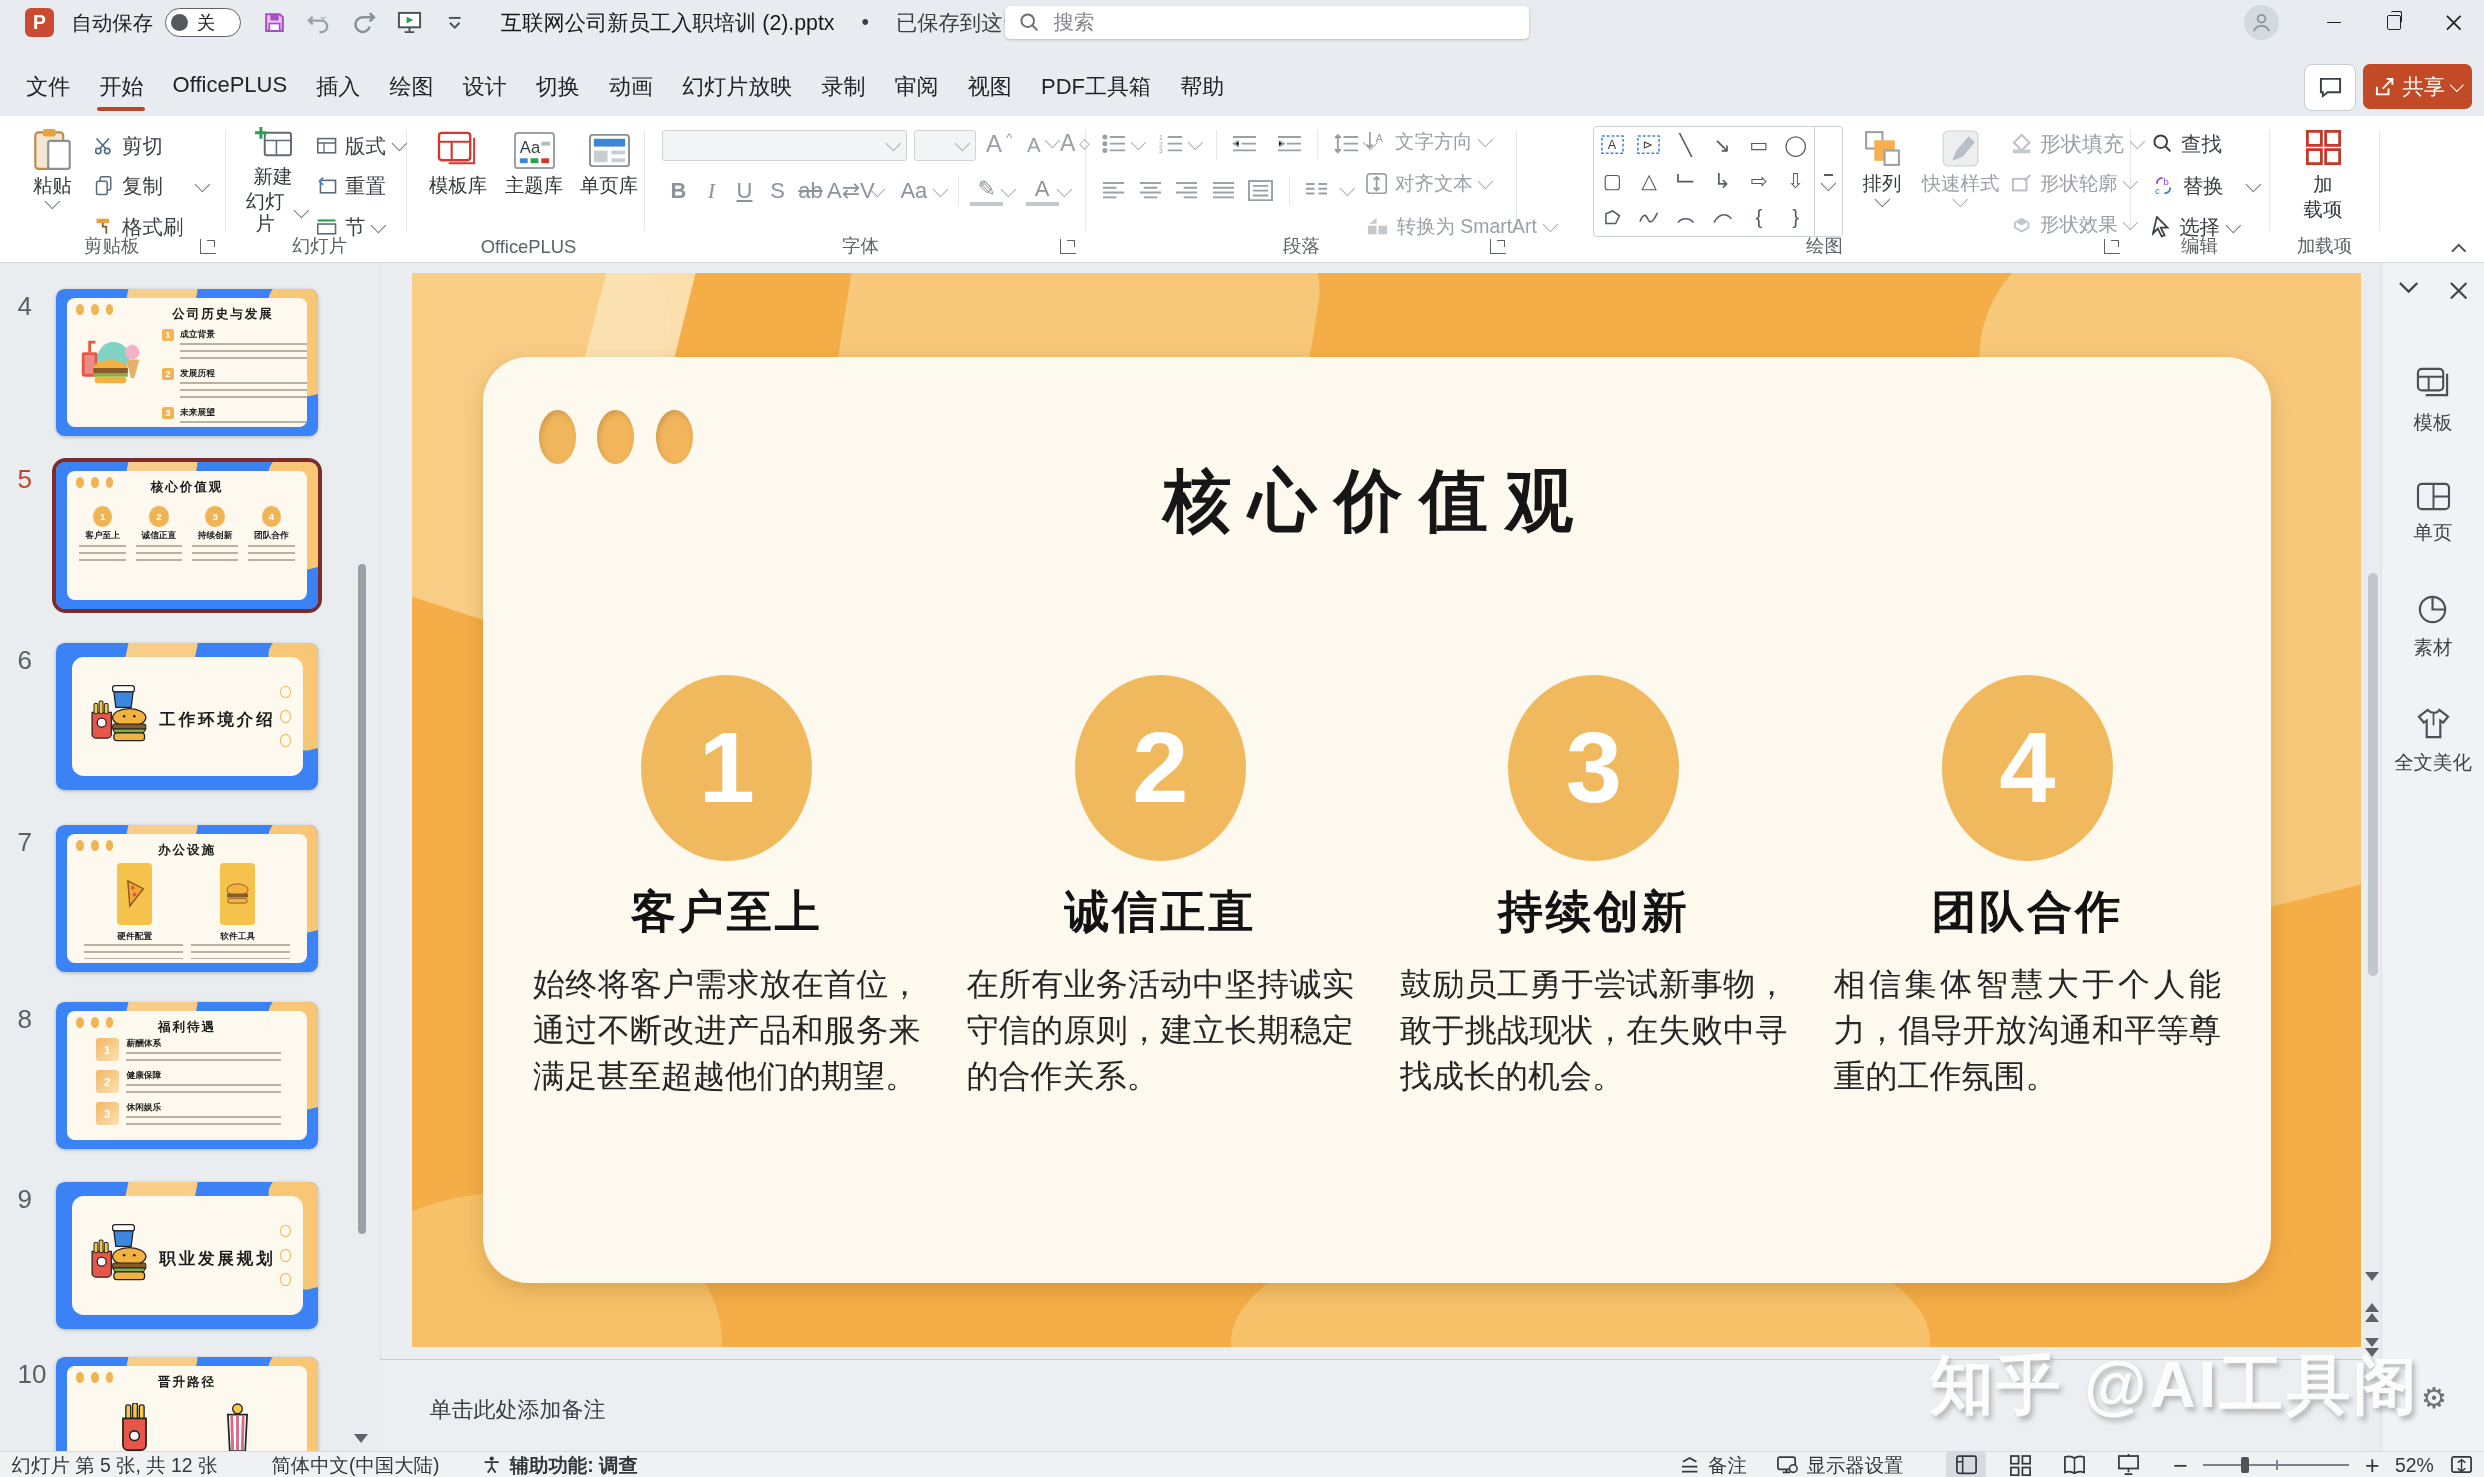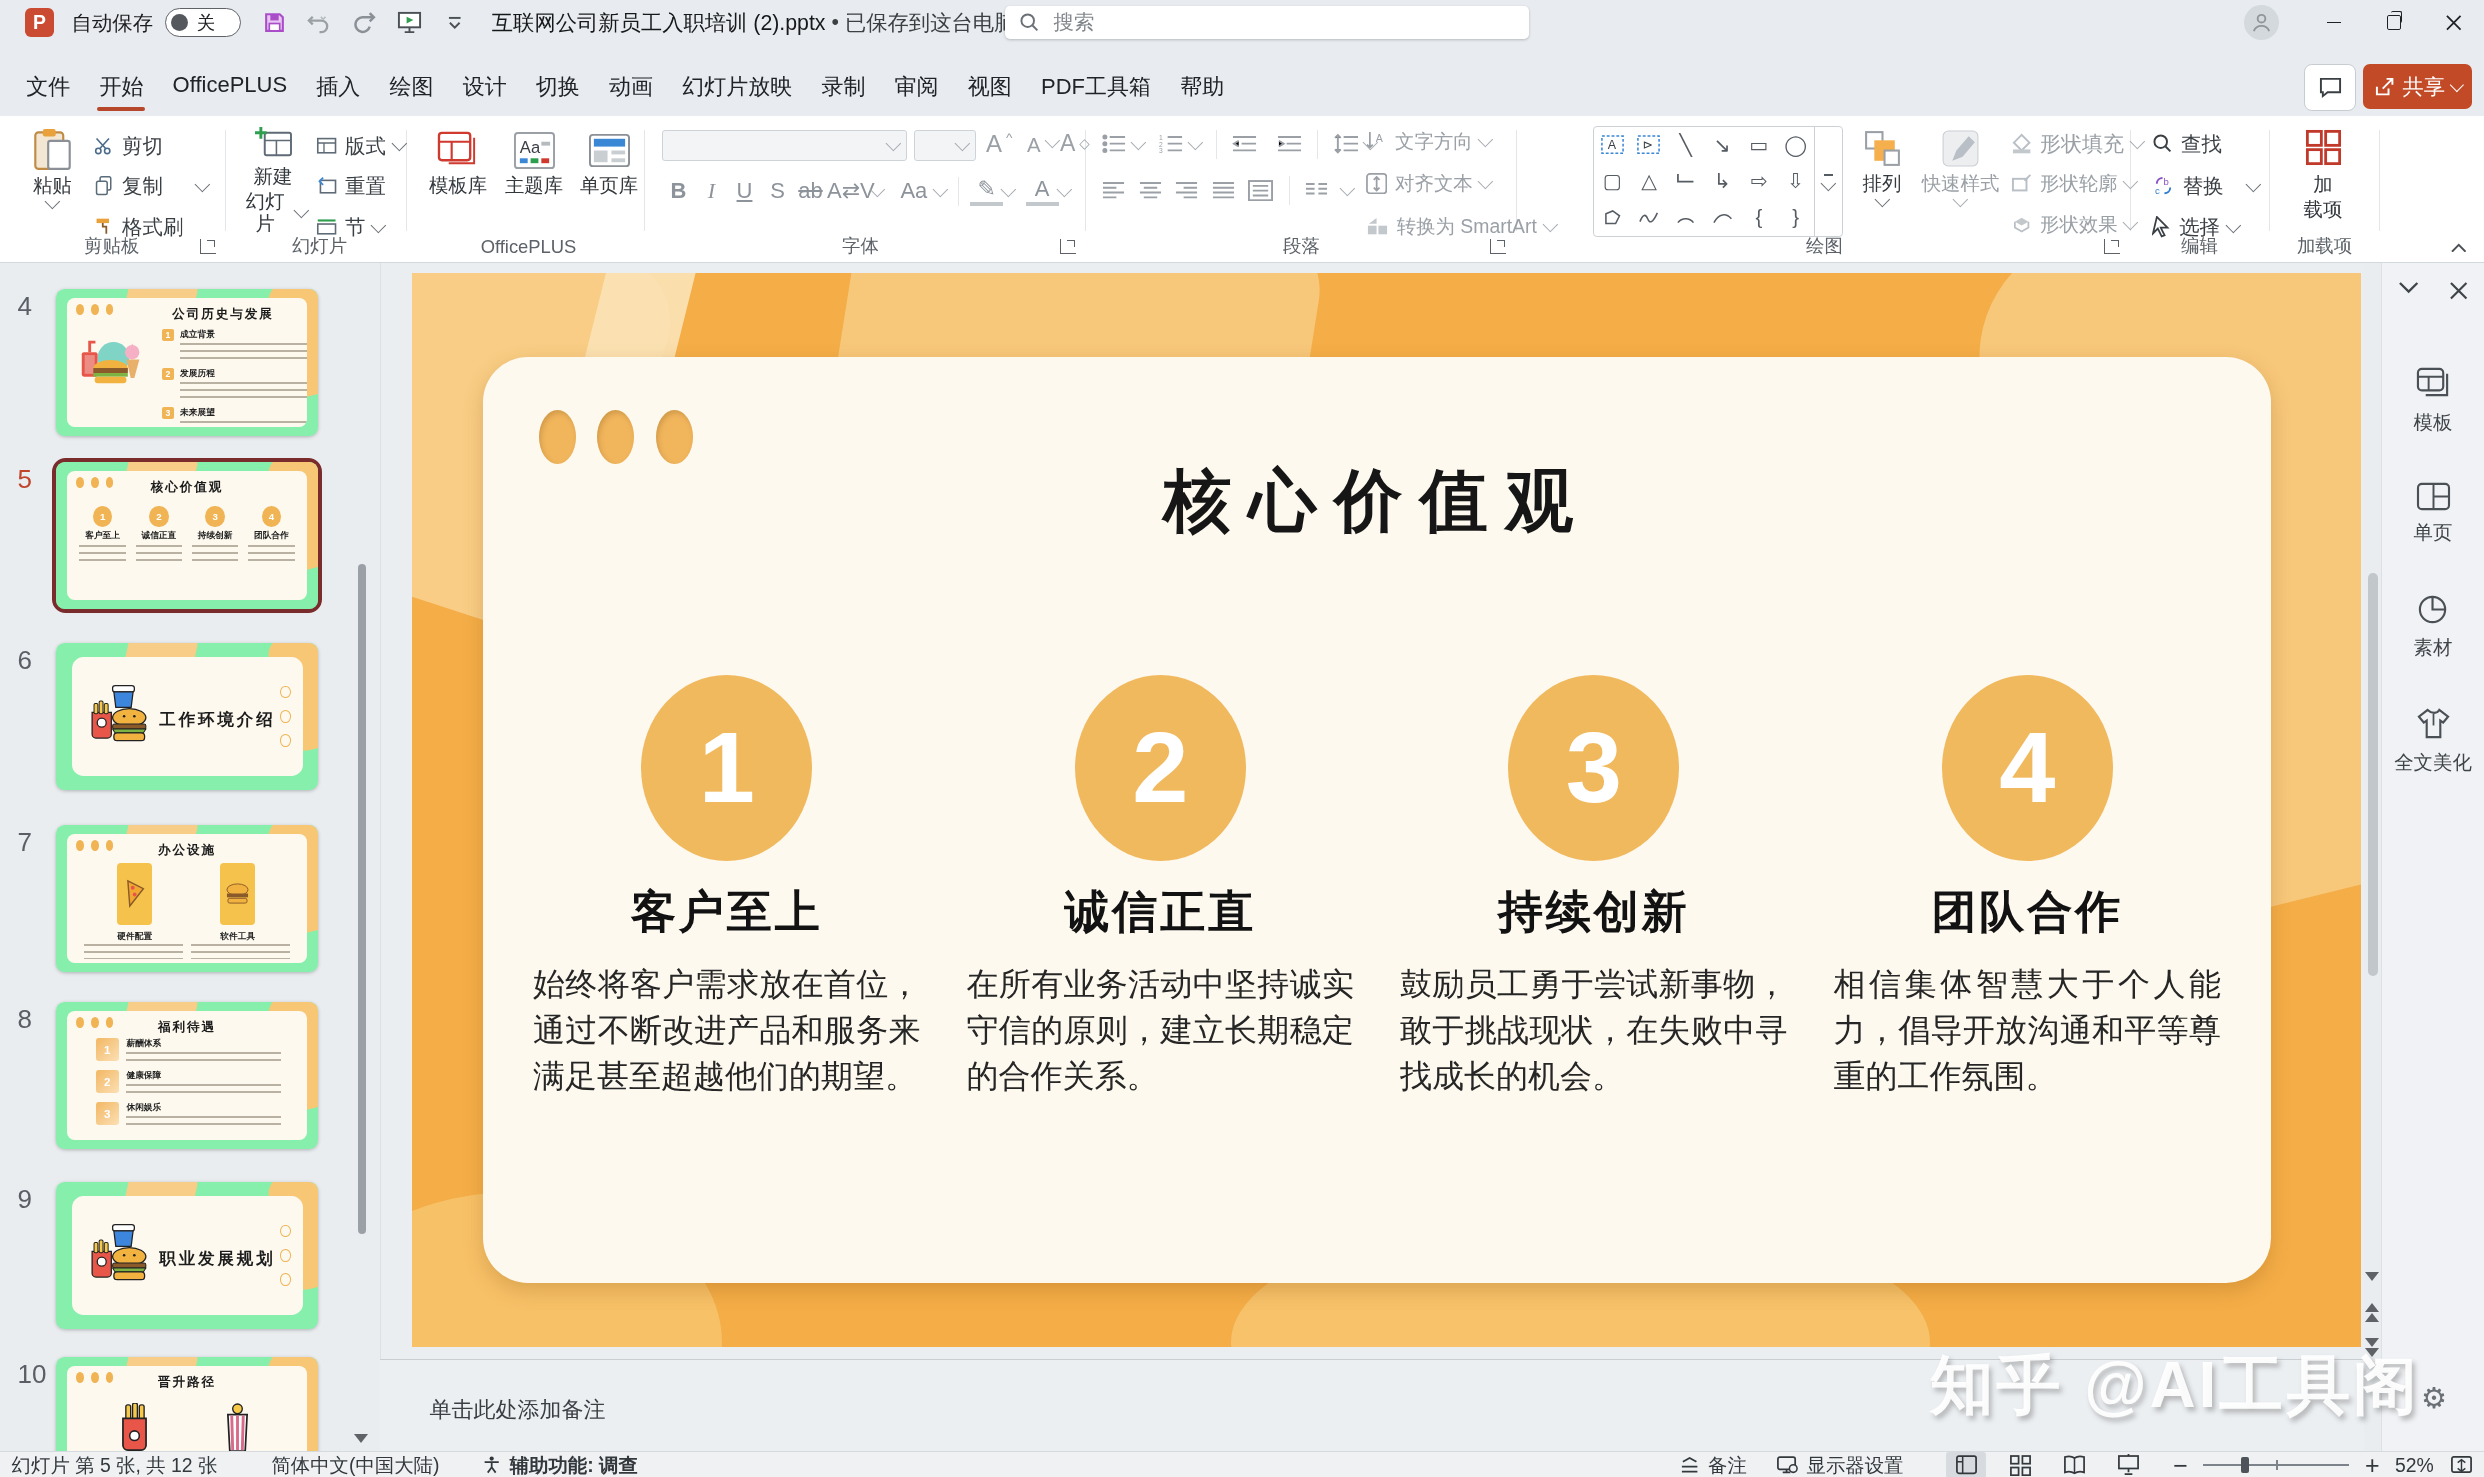--- a/index.html
+++ b/index.html
@@ -8,21 +8,21 @@
   svg{display:block}
   
   .titlebar{position:absolute;top:0;left:0;right:0;height:45px;display:flex;align-items:center;}
   .pp-logo{width:29px;height:29px;margin-left:25px;border-radius:5.8px;background:#cb4b32;color:#fff;font-weight:bold;font-size:19.4px;display:flex;align-items:center;justify-content:center;}
   .autosave{margin-left:17.5px;font-size:20.4px;color:#1d1d1f;}
   .toggle{margin-left:11.6px;width:76px;height:29px;border:1.9px solid #5f6368;border-radius:16.5px;background:#fff;display:flex;align-items:center;padding:0 4.9px;gap:8.7px;box-sizing:border-box;}
   .toggle .knob{width:17.5px;height:17.5px;border-radius:50%;background:#55595e;}
   .toggle .state{font-size:18.4px;color:#202124;}
   .qat{display:flex;align-items:center;margin-left:13.6px;gap:3.9px;}
   .tb-btn{width:41px;height:37px;display:flex;align-items:center;justify-content:center;border-radius:3.9px;}
-  .doc-title{margin-left:17px;font-size:21.3px;color:#17181a;display:flex;align-items:center;gap:6px;white-space:nowrap;}
+  .doc-title{margin-left:26px;font-size:21.3px;color:#17181a;display:flex;align-items:center;gap:27px;white-space:nowrap;}
   .doc-title .dim{color:#3c4043;}
   .chev{width:11.6px;height:11.6px;border-right:1.9px solid #444;border-bottom:1.9px solid #444;transform:rotate(45deg);margin-top:-3.9px;}
   .search{position:absolute;left:1005px;top:5.8px;width:524px;height:33px;background:#fff;border-radius:4.9px;box-shadow:0 1px 2.9px rgba(0,0,0,.22);display:flex;align-items:center;padding-left:13.6px;gap:11.6px;box-sizing:border-box;}
   .search input{border:none;outline:none;font-size:20.4px;color:#333;background:transparent;width:427px;font-family:inherit;}
   .search input::placeholder{color:#82878c;}
   .winctl{position:absolute;right:0;top:0;height:45px;display:flex;align-items:center;}
   .avatar{width:35px;height:35px;border-radius:50%;background:#d4d9dd;display:flex;align-items:center;justify-content:center;margin-right:25px;}
   .wbtn{width:60px;height:45px;display:flex;align-items:center;justify-content:center;}
   .min-glyph{width:14.6px;height:1.9px;background:#202124;}
   .restore-glyph{width:12.6px;height:12.6px;border:1.6px solid #202124;border-radius:1.9px;position:relative;}
@@ -56,21 +56,21 @@
   .sg-more{width:27px;border-left:1px solid #ccd1d6;display:flex;align-items:center;justify-content:center;flex-direction:column;gap:1.9px;}
   .sg-more .bar{width:9.7px;height:1.9px;background:#565c63;}
   
   .main{position:absolute;top:263px;left:0;right:0;bottom:27px;background:#e9edf0;}
   .thumbpanel{position:absolute;left:0;top:0;width:380px;height:100%;overflow:hidden;}
   .titem{position:absolute;left:0;width:380px;}
   .tnum{position:absolute;left:17.5px;top:1.9px;font-size:26px;color:#5a5f66;}
   .tnum.sel{color:#c0432c;}
   .tframe{position:absolute;left:56px;top:0;width:262px;height:147px;border-radius:9.7px;box-shadow:0 1px 3.9px rgba(40,40,40,.3);}
   .titem.selected .tframe{outline:4.9px solid #7a2b2b;border-radius:9.7px;}
-  .mini{position:relative;width:100%;height:100%;background:#86efac;border-radius:8.7px;overflow:hidden;}
+  .mini{position:relative;width:100%;height:100%;background:#3b82f6;border-radius:8.7px;overflow:hidden;}
   .mini:before{content:'';position:absolute;left:26%;top:-19.4px;width:68px;height:87px;background:#f8cd87;transform:rotate(12deg);border-radius:15.5px;}
   .mini:after{content:'';position:absolute;right:-17.5px;top:-9.7px;width:58px;height:116px;background:#f7c776;transform:rotate(-14deg);border-radius:17.5px;}
   .mcard{position:absolute;left:10.7px;right:10.7px;top:8.7px;bottom:8.7px;background:#fdf9ef;border-radius:7.8px;z-index:2;overflow:hidden;}
   .mcard.inset{left:15.5px;right:15.5px;top:13.6px;bottom:13.6px;border-radius:11.6px;}
   .mdots{position:absolute;left:9.7px;top:6.8px;display:flex;gap:6.8px;}
   .mdots i{width:7.8px;height:10.7px;border-radius:50%;background:#f0b455;}
   .mtitle{position:absolute;top:8.7px;left:0;right:0;text-align:center;font-size:12.6px;font-weight:bold;letter-spacing:1.9px;color:#1c1c1c;}
   .mtitle.big{font-size:16.5px;top:44%;left:38%;right:auto;letter-spacing:2.9px;}
   .tlines{background:repeating-linear-gradient(to bottom,#b9b2a2 0 1.9px,rgba(0,0,0,0) 1.9px 6.8px);}
   .mlab{font-weight:bold;font-size:8.7px;color:#222;}

